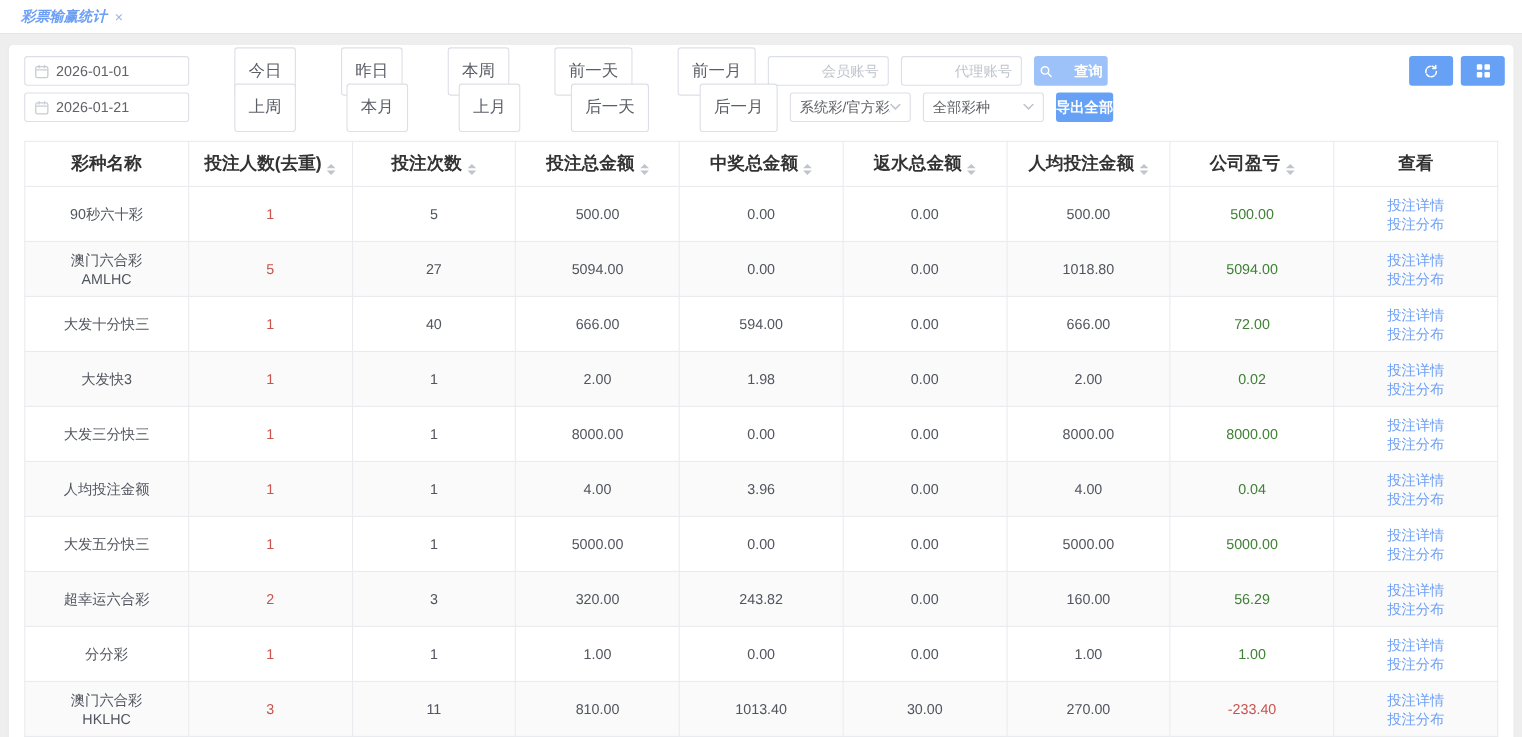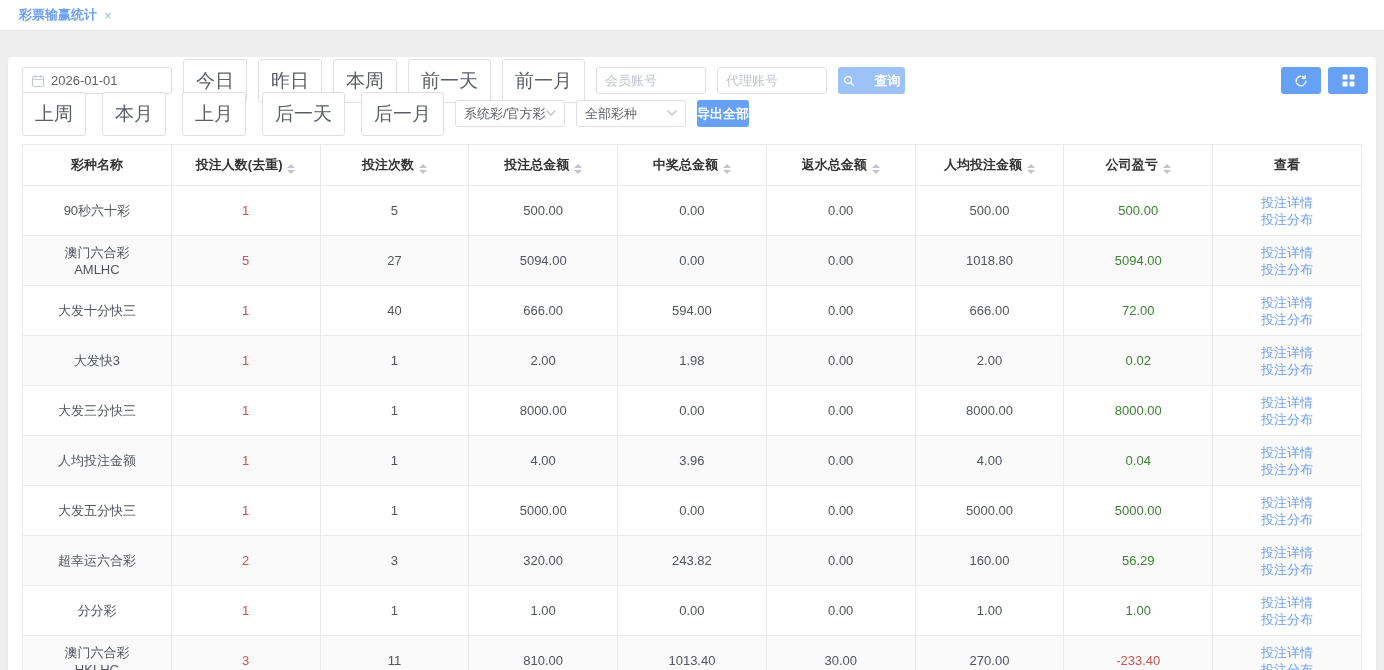--- a/index.html
+++ b/index.html
@@ -20,51 +20,51 @@
     font-size:13px;
     color:#515a6e;
   }
   
   .tabbar{
     height:31px;background:#ffffff;border-bottom:1px solid #e2e5e9;
     display:flex;align-items:center;padding-left:19px;
   }
   .tab{
     display:flex;align-items:center;gap:7px;cursor:pointer;
-    color:var(--link-blue);font-weight:bold;font-size:13px;
+    color:var(--link-blue);font-weight:bold;font-size:13px;font-style:italic;
   }
   .tab .close{color:#9db4e4;font-weight:normal;font-size:13px;cursor:pointer;}
   
-  .page{padding:26px 8px 0 8px;height:639px;}
+  .page{padding:10px 8px 0 8px;height:639px;}
   .card{
     position:relative;background:#fff;border-radius:4px;
     height:700px;padding:10px 14px 0 14px;
     box-shadow:0 1px 2px rgba(0,0,0,.04);
   }
   
   .frow{display:flex;align-items:center;gap:11px;margin-bottom:6px;height:27px;}
   .ctrl{
     height:27px;border:1px solid var(--border-gray);border-radius:3px;
     background:#fff;font-size:13px;color:#606266;
     display:inline-flex;align-items:center;
   }
   .date-input{width:150px;padding:0 8px;gap:6px;cursor:pointer;}
   .date-input input{
     border:none;outline:none;width:100%;font-size:13px;color:#606266;
     font-family:inherit;background:transparent;
   }
   .btn{
     height:44px;border:1px solid var(--border-gray);border-radius:3px;background:#fff;
-    padding:0 12px;font-size:19px;color:#5a5e66;cursor:pointer;
-    font-family:inherit;white-space:nowrap;
+    padding:0 12px;font-size:15px;color:#5a5e66;cursor:pointer;
+    font-family:inherit;white-space:nowrap;margin-left:30px;
   }
   .txt-input{width:110px;padding:0 8px;}
   .txt-input input{
     border:none;outline:none;width:100%;font-size:13px;color:#a16207;
-    font-family:inherit;background:transparent;
+    font-family:inherit;background:transparent;text-align:right;
   }
   .txt-input input::placeholder{color:#bfc4cc;}
   .select{width:110px;padding:0 8px;justify-content:space-between;cursor:pointer;}
   .select .sel-text{overflow:hidden;white-space:nowrap;}
   .btn-primary{
     height:27px;border:none;border-radius:3px;color:#fff;font-size:13px;
     cursor:pointer;font-family:inherit;display:inline-flex;align-items:center;
     justify-content:center;gap:20px;font-weight:bold;
   }
   .btn-search{width:67px;background:var(--light-blue);}
@@ -73,21 +73,21 @@
   .icon-btn{
     width:40px;height:27px;border:none;border-radius:3px;background:var(--primary-blue);
     display:inline-flex;align-items:center;justify-content:center;cursor:pointer;
   }
   
   table{
     width:100%;border-collapse:collapse;table-layout:fixed;margin-top:17px;
     background:#fff;
   }
   th{
-    height:41px;border:1px solid var(--table-border);font-size:13px;color:#333;
+    height:41px;border:1px solid var(--table-border);font-size:16px;color:#333;
     font-weight:bold;text-align:center;background:#fff;white-space:nowrap;
   }
   td{
     height:50px;border:1px solid var(--table-border);text-align:center;
     font-size:13px;color:#51555e;line-height:17px;vertical-align:middle;
   }
   tbody tr:nth-child(even){background:#fafafa;}
   .num-red{color:var(--count-red);}
   .num-green{color:var(--profit-green);}
   .num-negative{color:var(--loss-red);}
@@ -144,20 +144,31 @@
           <svg width="12" height="12" viewBox="0 0 12 12">
               <circle cx="5" cy="5" r="3.4" fill="none" stroke="#fff" stroke-width="1.3"></circle>
               <line x1="7.6" y1="7.6" x2="10.6" y2="10.6" stroke="#fff" stroke-width="1.3" stroke-linecap="round"></line>
             </svg>
         </span>
         <span>查询</span>
       </button>
     </div>
 
     <div class="frow">
+      <div class="ctrl date-input">
+        <span>
+          <svg width="14" height="14" viewBox="0 0 14 14">
+              <rect x="1.5" y="2.5" width="11" height="10" rx="1.5" fill="none" stroke="#c8ccd4" stroke-width="1.2"></rect>
+              <line x1="4.5" y1="1" x2="4.5" y2="4" stroke="#c8ccd4" stroke-width="1.2"></line>
+              <line x1="9.5" y1="1" x2="9.5" y2="4" stroke="#c8ccd4" stroke-width="1.2"></line>
+              <line x1="2" y1="5.5" x2="12" y2="5.5" stroke="#c8ccd4" stroke-width="1"></line>
+            </svg>
+        </span>
+        <input value="2026-01-21" style="">
+      </div>
       <span style="display:flex;gap:16px;">
           <button class="btn">上周</button>
           <button class="btn">本月</button>
           <button class="btn">上月</button>
           <button class="btn">后一天</button>
           <button class="btn">后一月</button>
         </span>
       <div class="ctrl select">
         <span class="sel-text">系统彩/官方彩/</span>
         <span>

